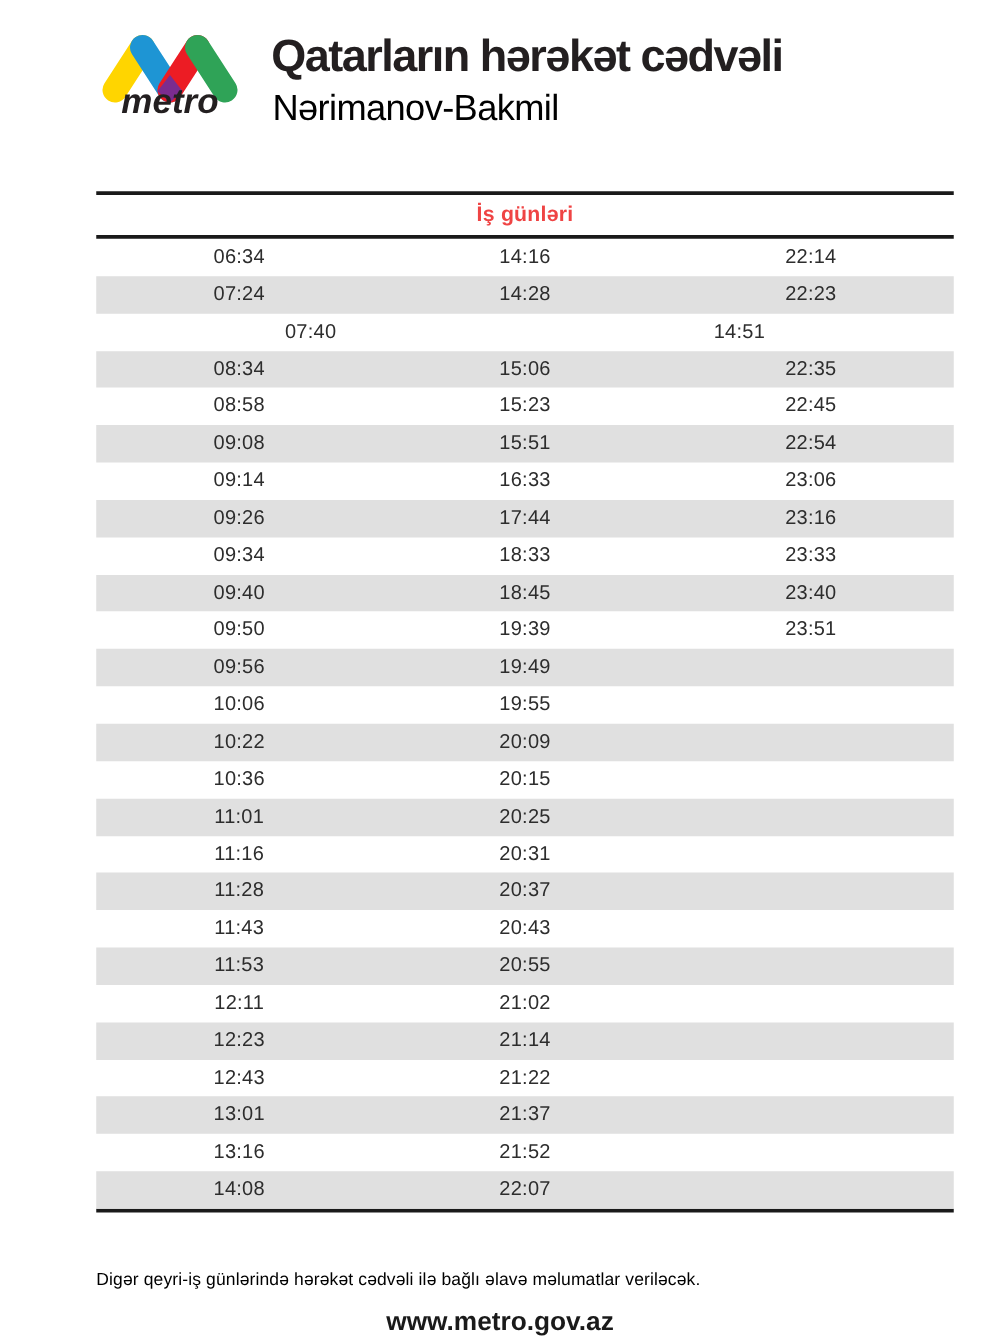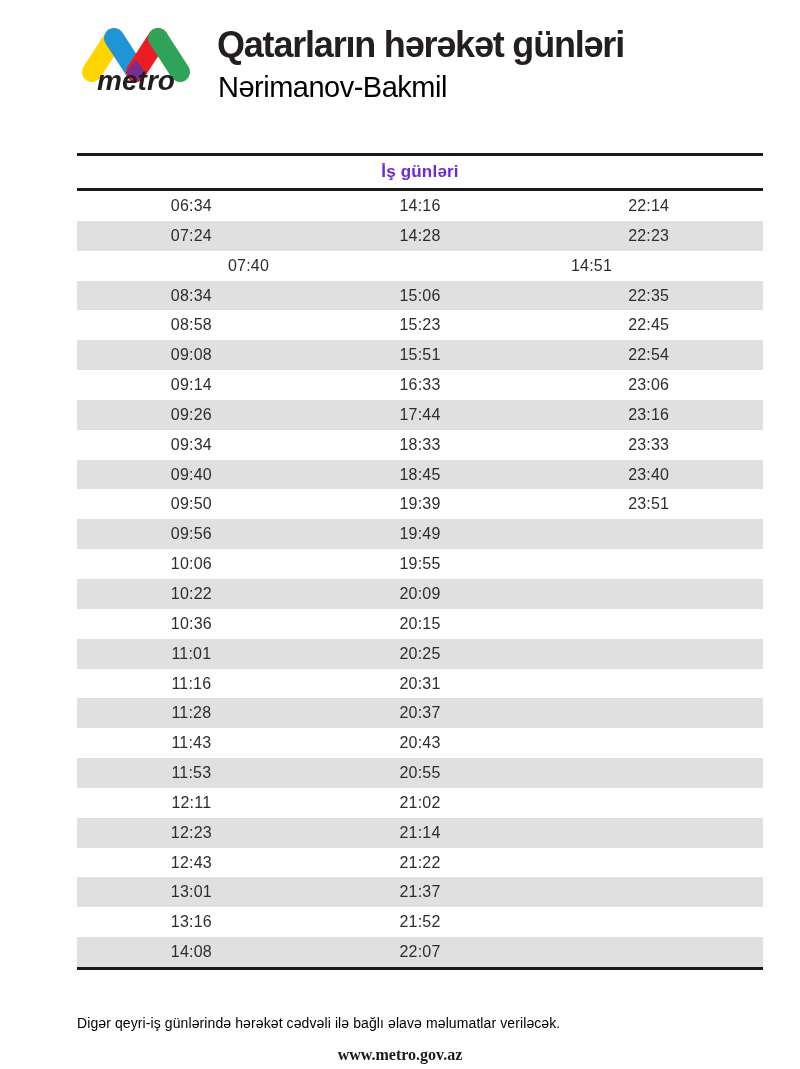--- a/index.html
+++ b/index.html
@@ -25,52 +25,52 @@
     white-space:nowrap;
   }
   
   .timetable{
     position:absolute;left:77px;top:153px;width:686px;
     border-bottom:3px solid #1a1a1a;
   }
   .timetable-header{
     border-top:3px solid #1a1a1a;border-bottom:3px solid #1a1a1a;
     height:32px;line-height:32px;text-align:center;
-    font-size:17px;font-weight:bold;color:#6d28d9;letter-spacing:0.2px;
+    font-size:17px;font-weight:bold;color:#ef4444;letter-spacing:0.2px;
   }
   .row{display:flex;height:29.85px;}
   .row:nth-child(even){background:#e0e0e0;}
   .cell{
     flex:1 1 0;text-align:center;line-height:29.85px;
     font-size:16px;color:#2d2d2d;letter-spacing:0.2px;
   }
   
   .footer-note{
     position:absolute;left:77px;top:1015px;width:690px;
     font-size:14px;color:#000000;letter-spacing:0.1px;
   }
   .website{
     position:absolute;left:0;top:1046px;width:800px;text-align:center;
-    font-size:16px;font-weight:bold;color:#1a1a1a;font-family:Liberation Serif, serif;
+    font-size:21px;font-weight:bold;color:#1a1a1a;
   }
 </style>
 </head>
 <body>
 
 <div>
   <svg class="logo" viewBox="0 0 112 56" xmlns="http://www.w3.org/2000/svg">
     <line x1="12" y1="45" x2="34" y2="11" stroke-width="20" stroke-linecap="round" stroke="#ffd500"></line>
     <line x1="34" y1="11" x2="56" y2="45" stroke-width="20" stroke-linecap="round" stroke="#1e95d4"></line>
     <line x1="56" y1="45" x2="78" y2="11" stroke-width="20" stroke-linecap="round" stroke="#ec1c24"></line>
     <line x1="78" y1="11" x2="100" y2="45" stroke-width="20" stroke-linecap="round" stroke="#2fa357"></line>
     <polygon points="46,46 56,33 66,46 56,55" fill="#7b2c8f"></polygon>
   </svg>
   <div class="logo-text">metro</div>
 
-  <div class="page-title">Qatarların hərəkət günləri</div>
+  <div class="page-title">Qatarların hərəkət cədvəli</div>
   <div class="page-subtitle">Nərimanov-Bakmil</div>
 </div>
 
 <div class="timetable">
   <div class="timetable-header">İş günləri</div>
   <div>
       <div class="row">
         <div class="cell">06:34</div>
         <div class="cell">14:16</div>
         <div class="cell">22:14</div>

